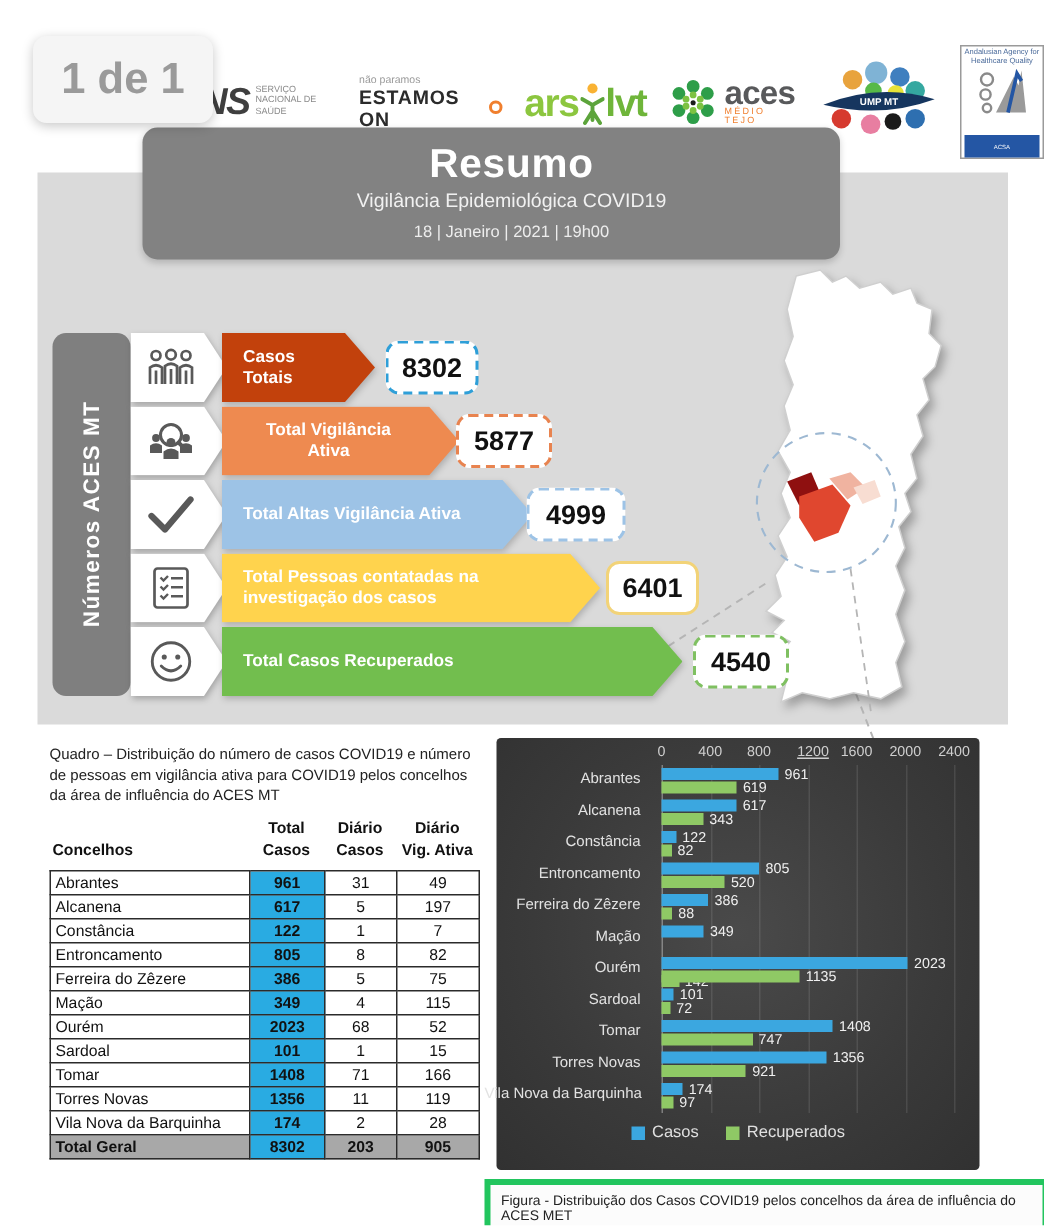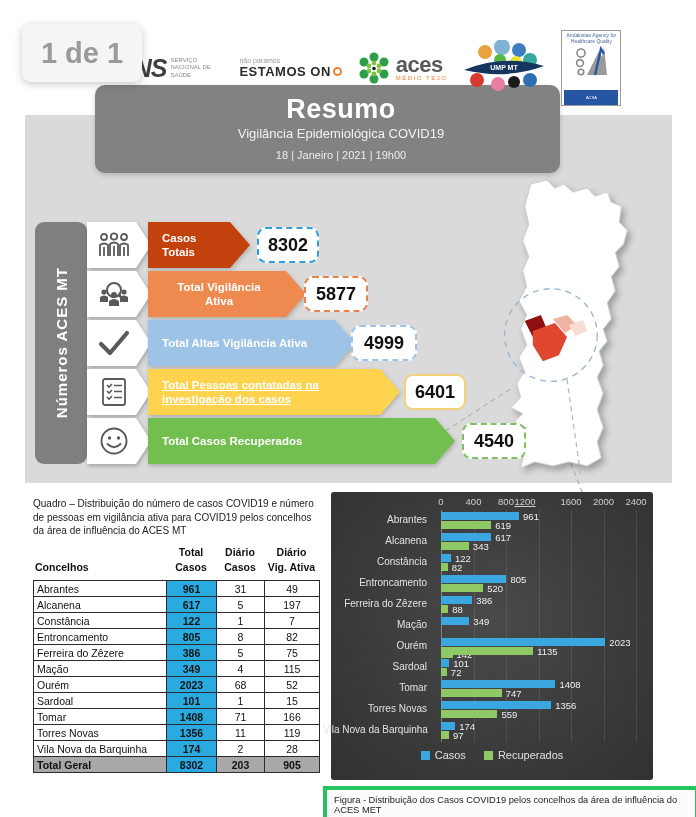--- a/index.html
+++ b/index.html
@@ -58,21 +58,21 @@
           padding-right:10px; }
   .arrow-wrap { position:absolute; left:148px; top:0; filter:drop-shadow(1px 2px 2px rgba(0,0,0,.2)); }
   .arrow { height:46px; display:flex; align-items:center; color:#fff; font-weight:bold; font-size:11.5px;
            clip-path:polygon(0 0, calc(100% - 20px) 0, 100% 50%, calc(100% - 20px) 100%, 0 100%);
            padding:4px 30px 4px 14px; line-height:1.25; }
   .stat-box { position:absolute; top:5px; height:36px; background:#fff; border-width:2px; border-radius:9px;
               display:flex; align-items:center; justify-content:center; font-size:18px; font-weight:bold;
               color:#111; z-index:4; }
   .r1 { top:222px; } .r2 { top:271px; } .r3 { top:320px; } .r4 { top:369px; } .r5 { top:418px; }
   .w1 .arrow { width:102px; } .w2 .arrow { width:158px; text-align:center; } .w3 .arrow { width:207px; text-align:center; }
-  .w4 .arrow { width:252px;text-decoration:underline; } .w5 .arrow { width:307px; }
+  .w4 .arrow { width:252px; } .w5 .arrow { width:307px; }
   .b1 { left:257px; width:62px; } .b2 { left:304px; width:64px; } .b3 { left:351px; width:66px; }
   .b4 { left:404px; width:62px; } .b5 { left:462px; width:64px; }
 
   .map { position:absolute; left:468px; top:178px; z-index:2; }
   .leaders { position:absolute; left:0; top:0; z-index:1; pointer-events:none; }
 
   
   .tbl-caption { position:absolute; left:33px; top:497px; width:290px; font-size:10px; color:#222;
                  line-height:1.35; z-index:3; }
   .tbl-head { position:absolute; left:33px; top:545px; width:286px; display:flex; z-index:3;
@@ -126,20 +126,28 @@
     <div class="logo sns">
       <span class="sns-mark">SNS</span>
       <span class="sns-sub">SERVIÇO NACIONAL DE SAÚDE</span>
     </div>
     <div class="logo">
       <span class="eston-top">não paramos</span>
       <span class="eston-main">
           <span>ESTAMOS ON</span>
           <span class="eston-dot"></span>
         </span>
+    </div>
+    <div class="logo ars">
+      <span class="ars-a">ars</span>
+      <svg width="16" height="30" viewBox="0 0 16 30">
+        <circle cx="8" cy="5" r="3.4" fill="#f9b233"></circle>
+        <path d="M1 12 L8 16 L15 12 M8 16 L8 26 M8 20 L3 28 M8 20 L13 28" stroke="#5ca43b" stroke-width="2.6" fill="none" stroke-linecap="round"></path>
+      </svg>
+      <span class="ars-l">lvt</span>
     </div>
     <div class="logo aces">
       <svg width="34" height="34" viewBox="0 0 34 34">
         <g fill="#2e9e49">
           <circle cx="17" cy="6" r="4.5"></circle>
             <circle cx="27" cy="11" r="4.5"></circle>
             <circle cx="27" cy="23" r="4.5"></circle>
           <circle cx="17" cy="28" r="4.5"></circle>
             <circle cx="7" cy="23" r="4.5"></circle>
             <circle cx="7" cy="11" r="4.5"></circle>
@@ -477,21 +485,21 @@
           <div class="bar" style="top: 11px; width: 60.6938px; background: rgb(143, 201, 101);">
             <span class="v">747</span>
           </div>
         </div>
         <div class="crow" style="top: 189px;">
           <div class="clabel">Torres Novas</div>
           <div class="bar" style="top: 2px; width: 110.175px; background: rgb(59, 167, 224);">
             <span class="v">1356</span>
           </div>
           <div class="bar" style="top: 11px; width: 56.4688px; background: rgb(143, 201, 101);">
-            <span class="v">559</span>
+            <span class="v">921</span>
           </div>
         </div>
         <div class="crow" style="top: 210px;">
           <div class="clabel">Vila Nova da Barquinha</div>
           <div class="bar" style="top: 2px; width: 14.1375px; background: rgb(59, 167, 224);">
             <span class="v">174</span>
           </div>
           <div class="bar" style="top: 11px; width: 7.88125px; background: rgb(143, 201, 101);">
             <span class="v">97</span>
           </div>
@@ -503,20 +511,20 @@
           <span>Casos</span>
         </span>
         <span class="it">
           <span class="sw" style="background: rgb(143, 201, 101);"></span>
           <span>Recuperados</span>
         </span>
       </div>
   <div class="tick" style="left: 110px;">0</div>
       <div class="tick" style="left: 142.5px;">400</div>
       <div class="tick" style="left: 175px;">800</div>
-      <div class="tick" style="left: 194px; text-decoration: underline;">1200</div>
+      <div class="tick" style="left: 211px; text-decoration: underline;">1200</div>
       <div class="tick" style="left: 240px;">1600</div>
       <div class="tick" style="left: 272.5px;">2000</div>
       <div class="tick" style="left: 305px;">2400</div>
     </div>
   <div class="fig-caption">Figura -  Distribuição dos Casos COVID19 pelos concelhos da área de influência do ACES MET</div>
 
 </div>
 
 </body></html>

